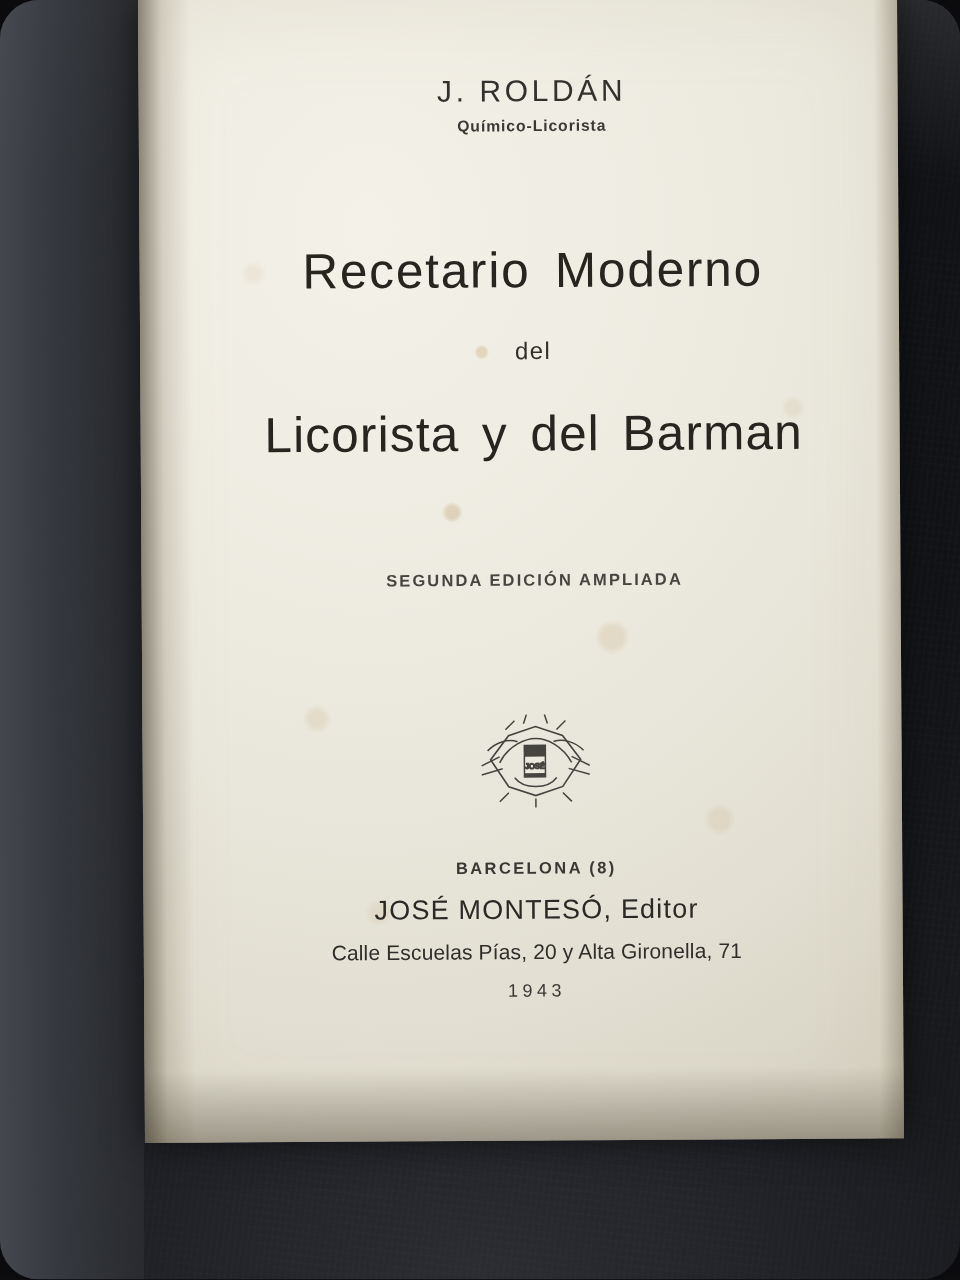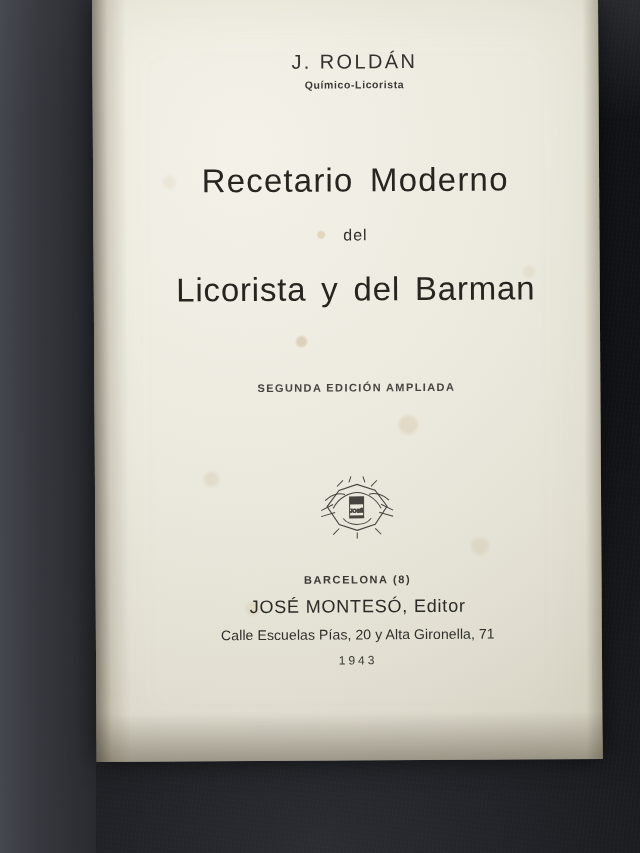--- a/index.html
+++ b/index.html
@@ -7,20 +7,21 @@
     padding: 0;
     background: #0b0b0d;
   }
   #shot {
     position: relative;
     width: 640px;
     height: 853px;
     overflow: hidden;
     font-family: "Liberation Sans", sans-serif;
     background: #17171b;
+    border-radius: 26px;
   }
 
   
   .bg-surface {
     position: absolute;
     inset: 0;
     background:
       radial-gradient(120% 60% at 50% 100%, #2b2d33 0%, #1a1b1f 45%, #121317 100%),
       linear-gradient(180deg, #3a3d44 0%, #1b1c20 28%, #141519 70%, #0e0f12 100%);
   }

